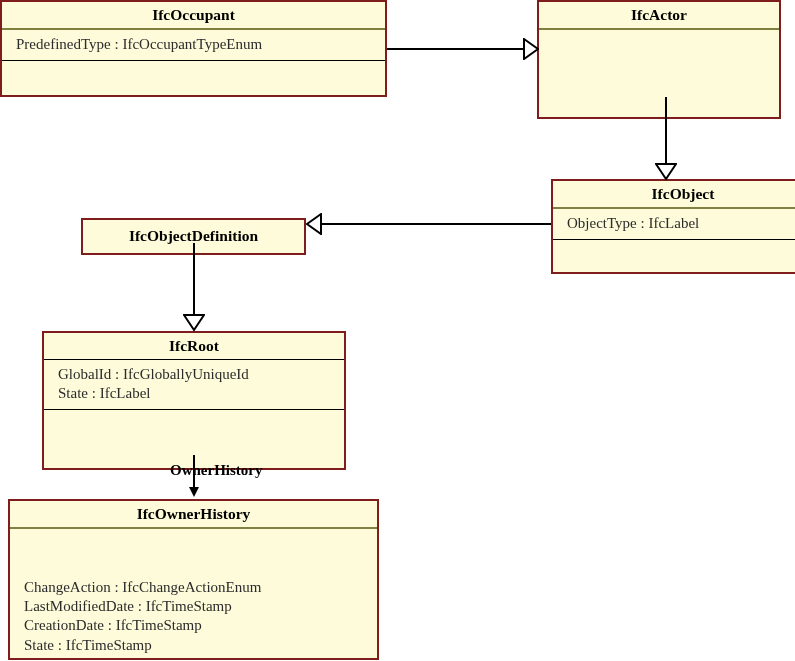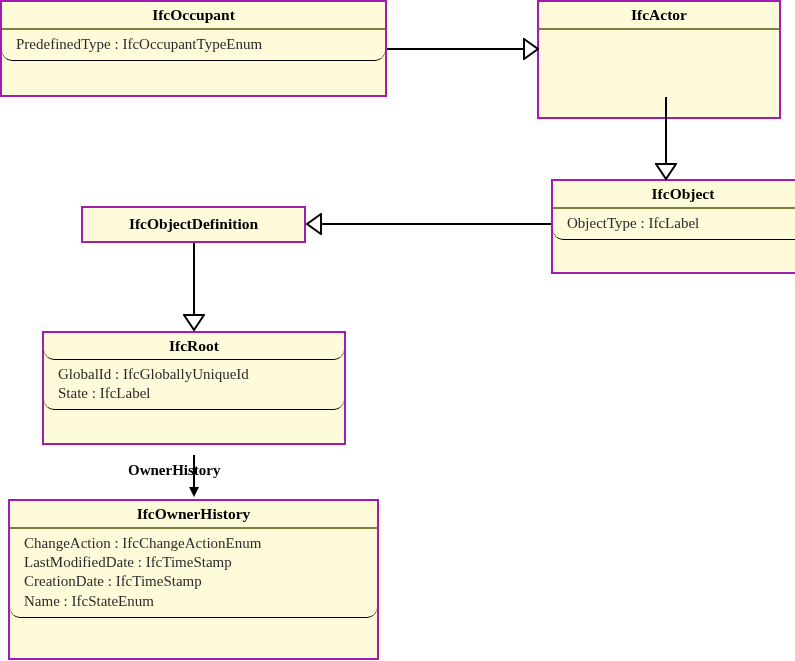--- a/index.html
+++ b/index.html
@@ -12,54 +12,54 @@
     width: 795px;
     height: 661px;
     background: #ffffff;
     overflow: hidden;
     font-family: "Liberation Serif", "DejaVu Serif", serif;
   }
   .uml-class {
     position: absolute;
     box-sizing: border-box;
     background: #fdfbd9;
-    border: 2px solid #a21caf;
+    border: 2px solid #7f1d1d;
     display: flex;
     flex-direction: column;
   }
   .uml-title {
     text-align: center;
     font-weight: bold;
     font-size: 15.5px;
     color: #000000;
     padding: 4px 6px 5px 6px;
     line-height: 1.1;
     white-space: nowrap;
   }
   .sep-olive {
     border-bottom: 2px solid #7f7f3f;
   }
   .sep-black {
     border-bottom: 1.5px solid #000000;
-    border-radius: 10px;
   }
   .uml-attrs {
     padding: 5px 14px 6px 14px;
     font-size: 15px;
     color: #2b2b2b;
     line-height: 1.28;
   }
   .uml-attrs div {
     white-space: nowrap;
   }
   .uml-ops {
     min-height: 18px;
   }
   .title-only {
     justify-content: center;
+    margin-top: 12px;
   }
 
   
   .edge-h {
     position: absolute;
     height: 0;
     border-top: 2px solid #000000;
   }
   .edge-v {
     position: absolute;
@@ -81,20 +81,21 @@
     border-right: 5px solid transparent;
     border-top: 10px solid #000000;
   }
   .edge-label {
     position: absolute;
     font-size: 15px;
     font-weight: bold;
     color: #000000;
     white-space: nowrap;
     font-family: "Liberation Serif", "DejaVu Serif", serif;
+    margin-left: 42px;
   }
 </style>
 </head>
 <body>
 
 <div id="diagram">
 
   <div class="uml-class" style="left:0px; top:0px; width:387px; height:97px;">
     <div class="uml-title sep-olive">IfcOccupant</div>
     <div class="uml-attrs sep-black">
@@ -113,36 +114,36 @@
     <div class="uml-attrs sep-black">
       <div>ObjectType : IfcLabel</div>
     </div>
     <div class="uml-ops" style="flex:1;"></div>
   </div>
 
   <div class="uml-class title-only" style="left:81px; top:206px; width:225px; height:37px;">
     <div class="uml-title">IfcObjectDefinition</div>
   </div>
 
-  <div class="uml-class" style="left:42px; top:331px; width:304px; height:114px;">
+  <div class="uml-class" style="left:42px; top:331px; width:304px; height:139px;">
     <div class="uml-title sep-black">IfcRoot</div>
     <div class="uml-attrs sep-black">
       <div>GlobalId : IfcGloballyUniqueId</div>
       <div>State : IfcLabel</div>
     </div>
     <div class="uml-ops" style="flex:1;"></div>
   </div>
 
-  <div class="uml-class" style="left:8px; top:499px; width:371px; height:161px;">
+  <div class="uml-class" style="left:8px; top:499px; width:371px; height:161px;gap:44px;">
     <div class="uml-title sep-olive">IfcOwnerHistory</div>
     <div class="uml-attrs sep-black">
       <div>ChangeAction : IfcChangeActionEnum</div>
       <div>LastModifiedDate : IfcTimeStamp</div>
       <div>CreationDate : IfcTimeStamp</div>
-      <div>Name : IfcStateEnum</div>
+      <div>State : IfcTimeStamp</div>
     </div>
     <div class="uml-ops" style="flex:1;"></div>
   </div>
 
   <div class="edge-h" style="left:387px; top:48px; width:138px;"></div>
   <svg class="tri-hollow-right" style="left:523px; top:38px;" width="16" height="22" viewBox="0 0 16 22">
     <polygon points="1,1 15,11 1,21" fill="#ffffff" stroke="#000000" stroke-width="2" stroke-linejoin="miter"></polygon>
   </svg>
 
   <div class="edge-v" style="left:665px; top:97px; height:70px;"></div>

